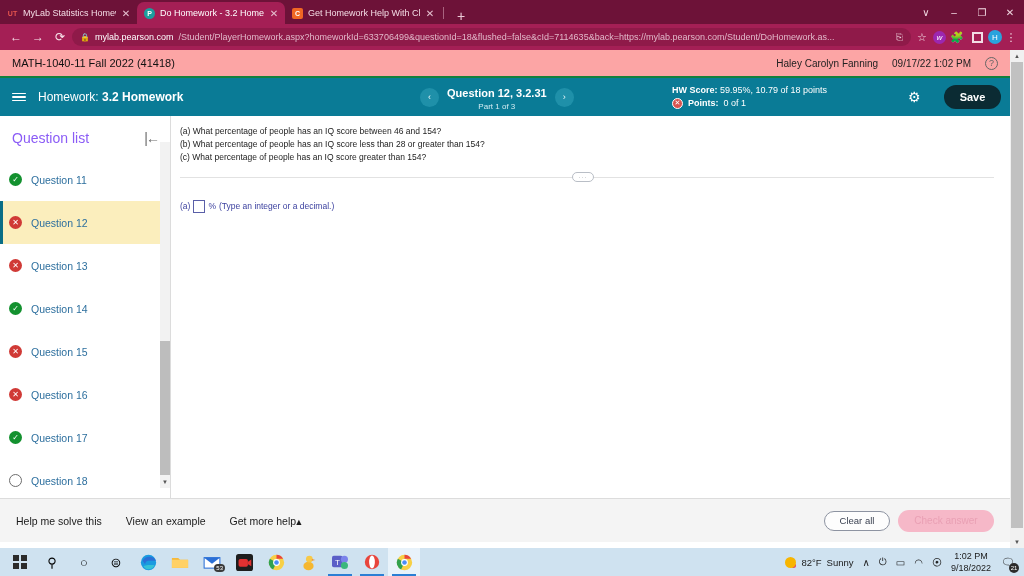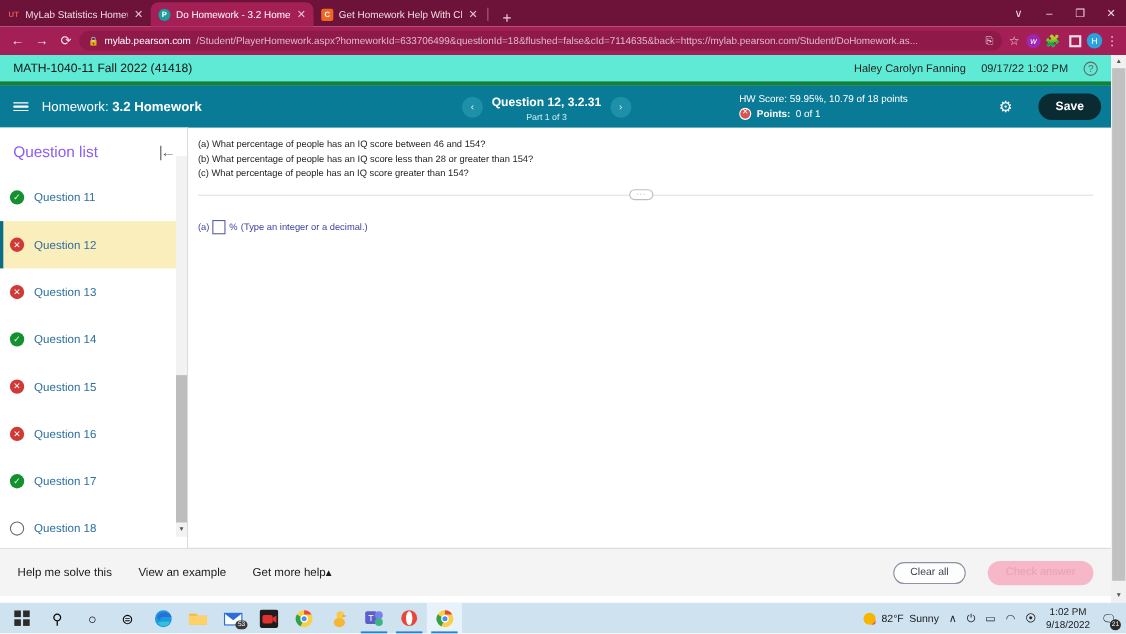--- a/index.html
+++ b/index.html
@@ -62,21 +62,21 @@
   .ext-puzzle { font-size:11px; color:#f3dde6; }
   .ext-sq { width:11px; height:11px; border:2px solid #f3dde6; }
   .avatar-h { background:#2aa3dd; border-radius:50%; width:14px; height:14px; font-size:8px; }
   .kebab { width:14px; text-align:center; font-size:11px; color:#f3dde6; }
 
   
   .page { position:absolute; left:0; top:50px; width:1010px; height:498px; background:#fff; }
 
   .course-bar {
     height:28px; display:flex; align-items:center; padding:0 12px;
-    border-bottom:4px solid #15803d; background:#5eead4;
+    border-bottom:2px solid #15803d; background:#fca5a5;
   }
   .course-title { font-size:11px; color:#111; }
   .course-right { margin-left:auto; display:flex; align-items:center; gap:14px; font-size:10px; color:#222; }
   .help-circle {
     width:13px; height:13px; border-radius:50%; border:1px solid #666;
     font-size:9px; color:#666; display:flex; align-items:center; justify-content:center;
   }
 
   .hw-bar {
     height:38px; background:#0a7b96; display:flex; align-items:center;
@@ -89,21 +89,21 @@
   .qnav { position:absolute; left:420px; display:flex; align-items:center; gap:8px; }
   .arrow-btn {
     width:19px; height:19px; border-radius:50%; background:#1f90a9;
     display:flex; align-items:center; justify-content:center; font-size:9px; color:#eaf6f9;
   }
   .qnav-text { text-align:center; }
   .qnav-title { font-size:11px; font-weight:bold; }
   .qnav-sub { font-size:8px; color:#d4ecf2; margin-top:1px; }
   .score-block { position:absolute; left:672px; line-height:1.45; }
   .score-line { font-size:9px; }
-  .score-line b { font-weight:normal; }
+  .score-line b { font-weight:bold; }
   .pts-line { display:flex; align-items:center; gap:5px; font-size:9px; }
   .badge-x {
     width:11px; height:11px; border-radius:50%; background:#d9534f;
     color:#fff; font-size:7px; display:flex; align-items:center; justify-content:center;
     border:1.5px solid #ffffff;
   }
   .gear { position:absolute; left:908px; font-size:14px; color:#fff; }
   .save-btn {
     position:absolute; left:944px; width:57px; height:24px; border-radius:12px;
     background:#0b2b33; color:#fff; font-size:11px; font-weight:bold;
@@ -153,21 +153,21 @@
   .answer-row { display:flex; align-items:center; gap:3px; margin-top:22px; font-size:8.5px; color:#3a3f9e; }
   .ans-input { width:12px; height:13px; border:1px solid #5a5fa8; background:#fff; }
   .ans-hint { color:#3a3f9e; }
 
   
   .foot {
     height:44px; background:#f4f4f4; border-top:1px solid #dcdcdc;
     display:flex; align-items:center; padding:0 16px; gap:24px;
   }
   .foot-link { font-size:10.5px; color:#1a1a1a; }
-  .foot-right { margin-left:auto; display:flex; align-items:center; gap:20px; }
+  .foot-right { margin-left:auto; display:flex; align-items:center; gap:8px; }
   .clear-btn {
     width:66px; height:20px; border:1px solid #8d93a1; border-radius:10px;
     background:#fdfdfd; font-size:9.5px; color:#3b4252;
     display:flex; align-items:center; justify-content:center;
   }
   .check-btn {
     width:96px; height:22px; border-radius:11px; background:#f6b8c8;
     font-size:10px; color:#e9a0b4; display:flex; align-items:center; justify-content:center;
   }
 

